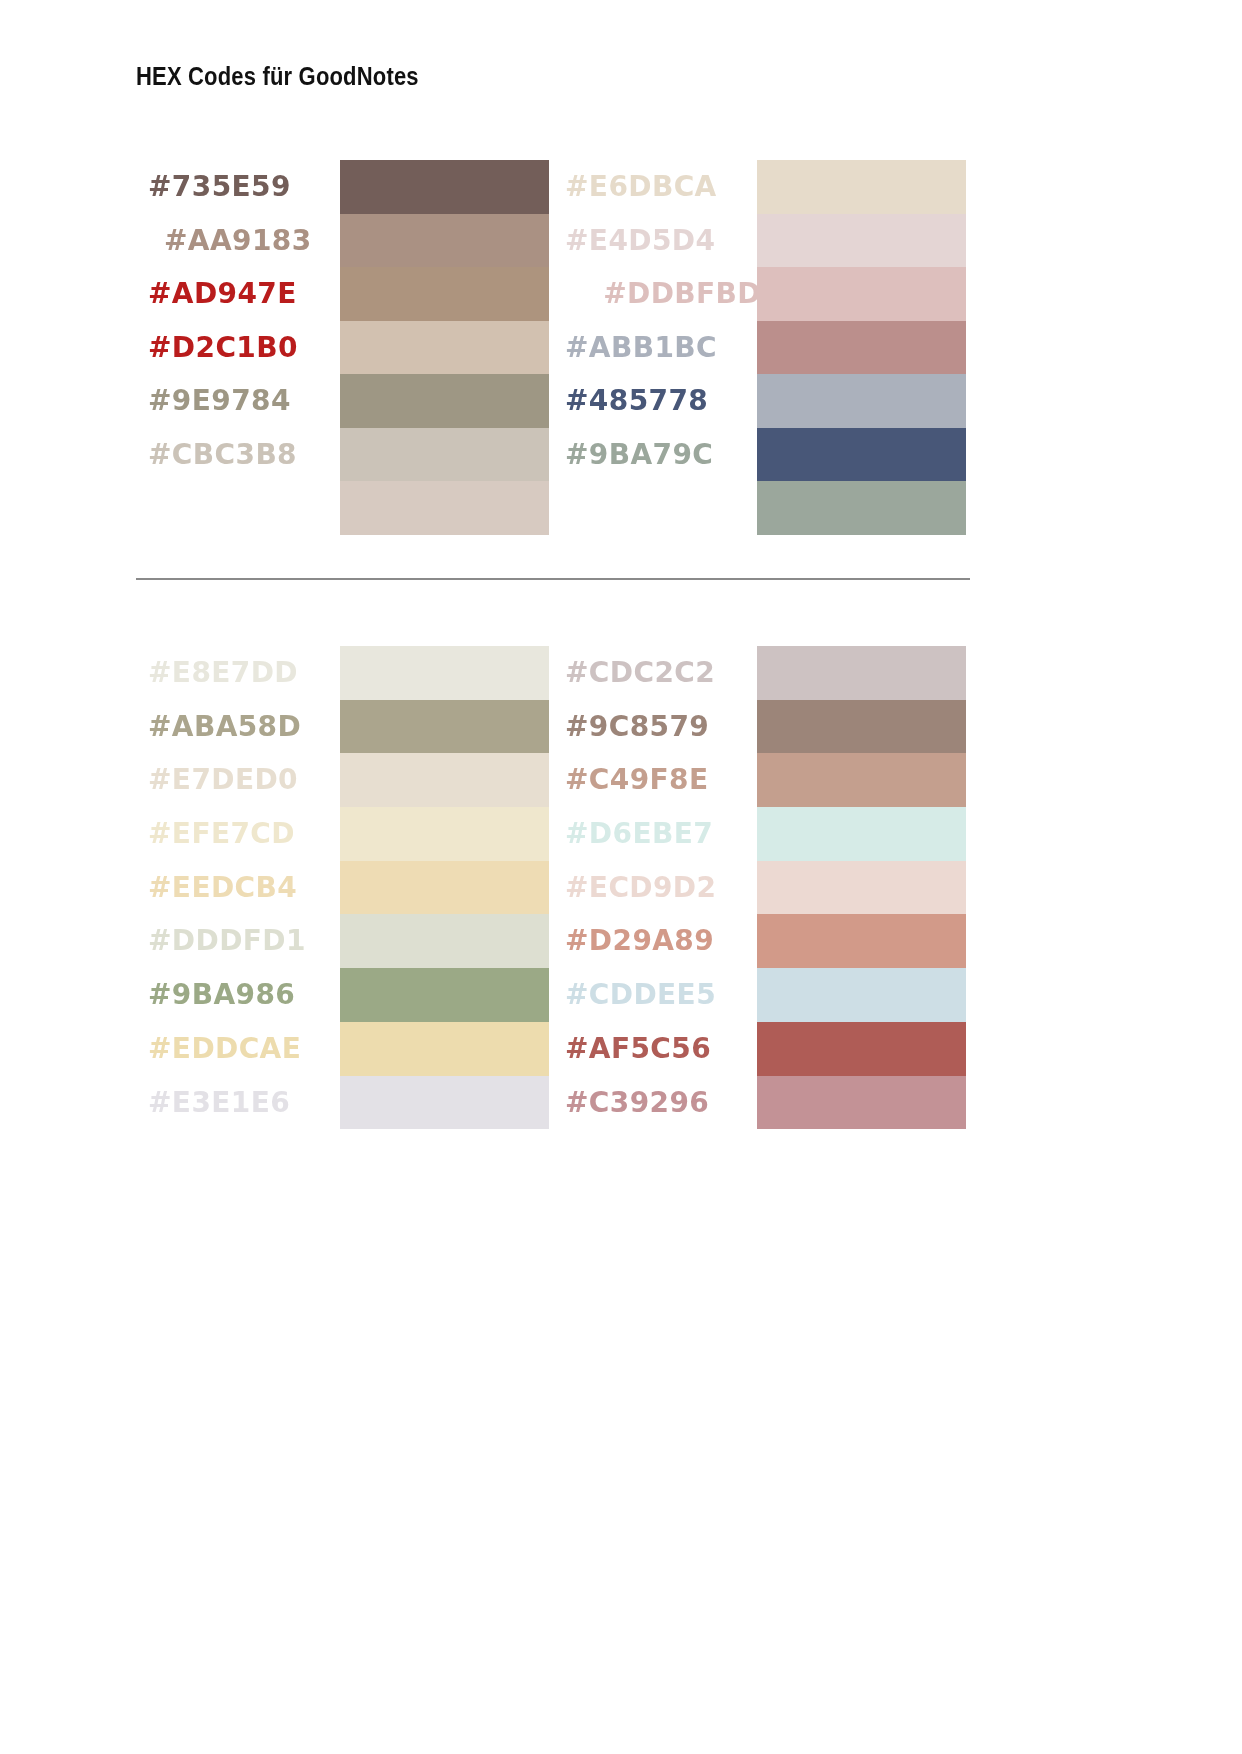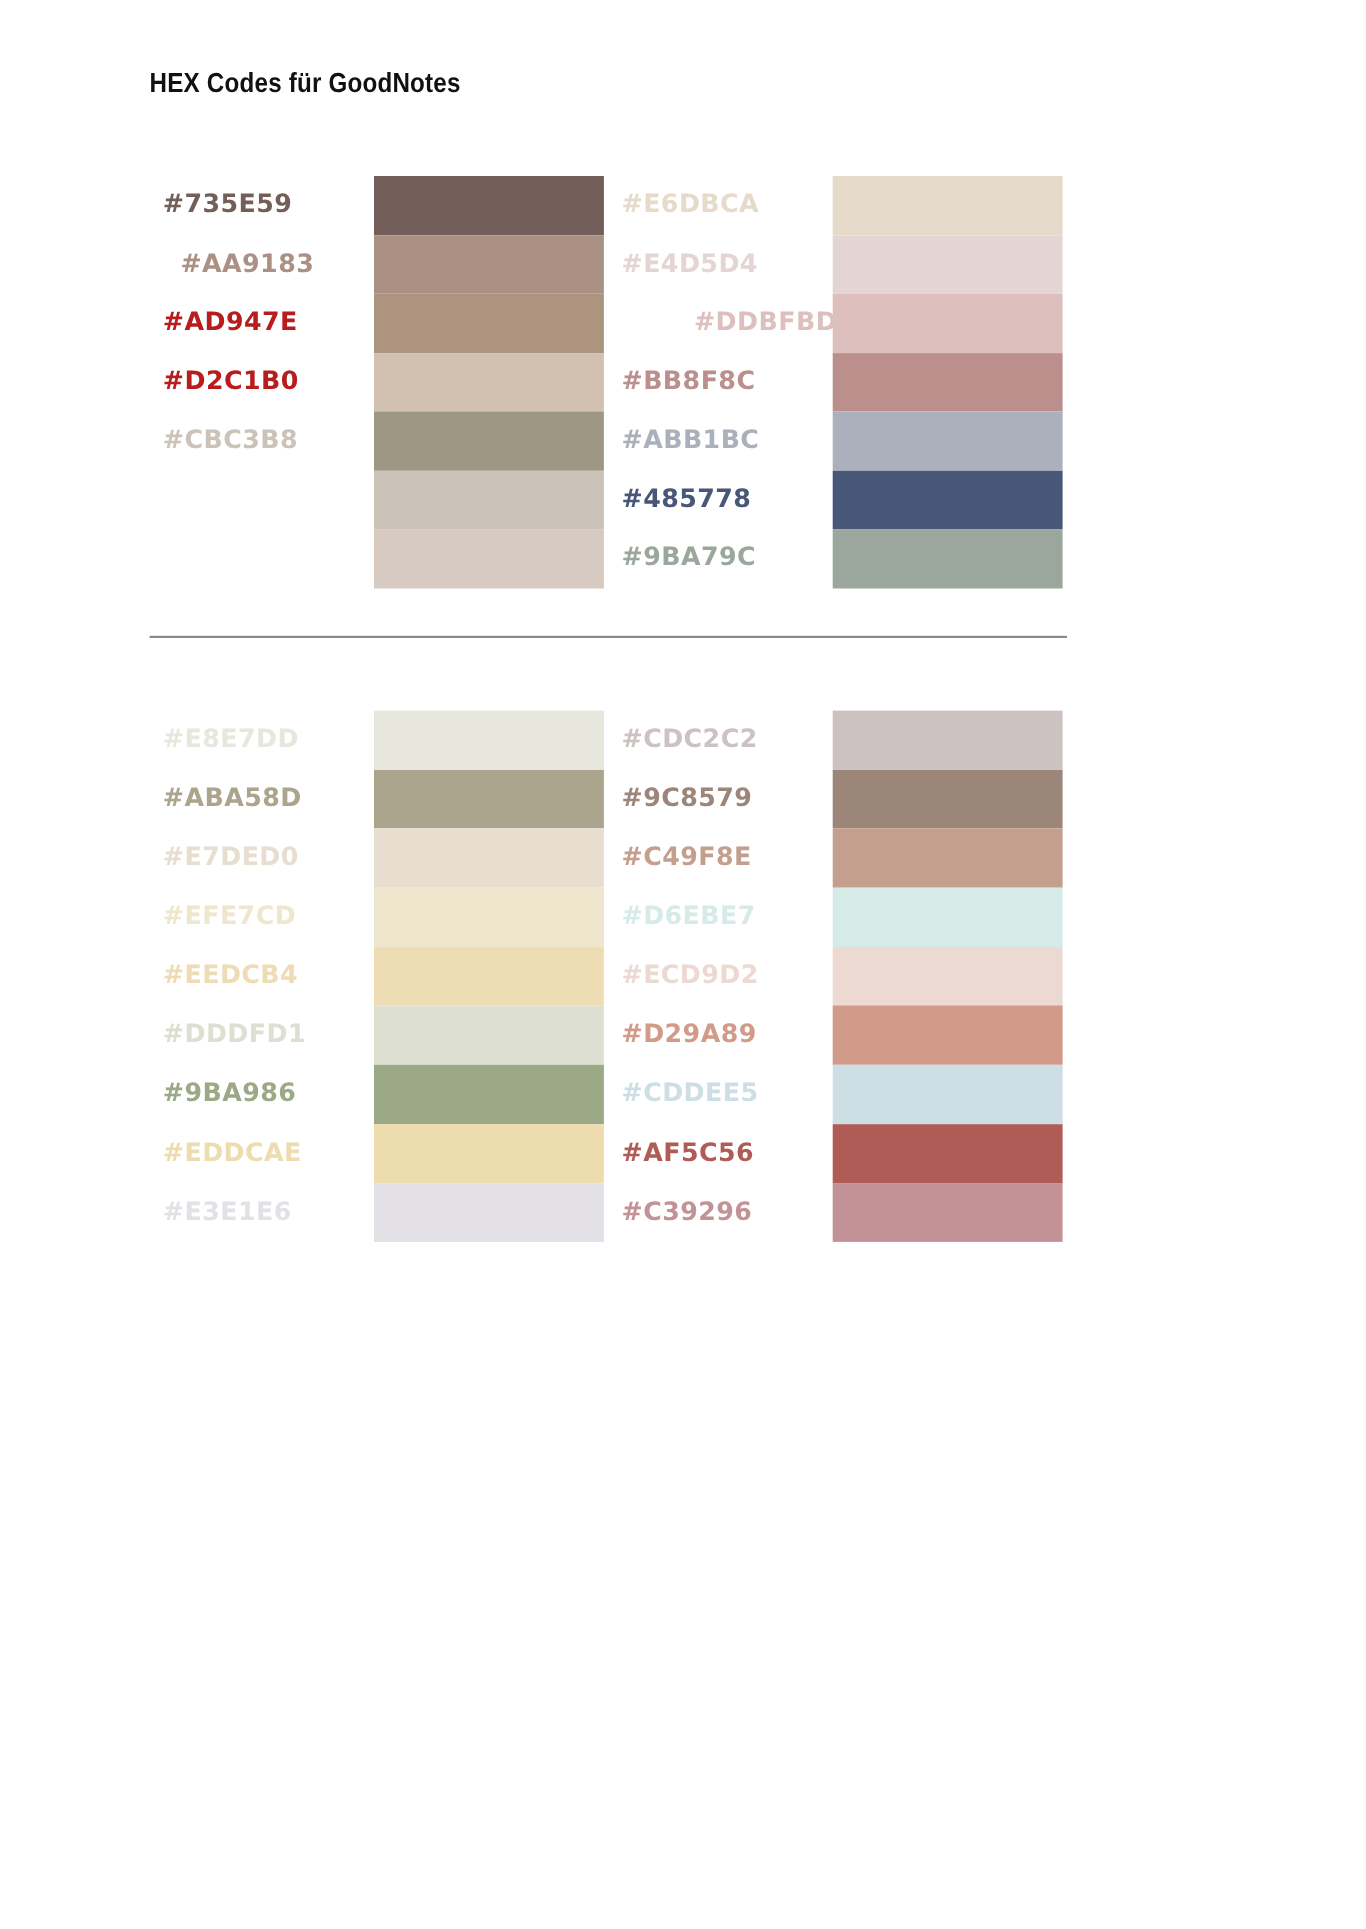--- a/index.html
+++ b/index.html
@@ -73,21 +73,21 @@
     left: 204px;
     top: 0;
     width: 209px;
   }
 
   .hex-label {
     height: 53.5px;
     line-height: 53.5px;
     font-family: "DejaVu Sans", sans-serif;
     font-weight: 700;
-    font-size: 23px;
+    font-size: 28px;
     letter-spacing: 0.4px;
     white-space: nowrap;
   }
 
   .swatch {
     height: 53.5px;
     width: 100%;
   }
 
   
@@ -101,38 +101,38 @@
 
   <div class="title">HEX Codes für GoodNotes</div>
 
   <div class="section" id="section-top">
     <div class="group col-a">
       <div class="labels">
           <div class="hex-label" style="color: rgb(115, 94, 89);">#735E59</div>
           <div class="hex-label" style="color: rgb(170, 145, 131); margin-left: 16px;">#AA9183</div>
           <div class="hex-label" style="color: #b91c1c;">#AD947E</div>
           <div class="hex-label" style="color: #b91c1c;">#D2C1B0</div>
+          <div class="hex-label" style="color: rgb(158, 151, 132);">#9E9784</div>
           <div class="hex-label" style="color: rgb(203, 195, 184);">#CBC3B8</div>
         </div>
       <div class="swatches">
           <div class="swatch" style="background: rgb(115, 94, 89);"></div>
           <div class="swatch" style="background: rgb(170, 145, 131);"></div>
           <div class="swatch" style="background: rgb(173, 148, 126);"></div>
           <div class="swatch" style="background: rgb(210, 193, 176);"></div>
           <div class="swatch" style="background: rgb(158, 151, 132);"></div>
           <div class="swatch" style="background: rgb(203, 195, 184);"></div>
           <div class="swatch" style="background: rgb(215, 202, 193);"></div>
         </div>
     </div>
     <div class="group col-b">
       <div class="labels">
           <div class="hex-label" style="color: rgb(230, 219, 202);">#E6DBCA</div>
           <div class="hex-label" style="color: rgb(228, 213, 212);">#E4D5D4</div>
           <div class="hex-label" style="color: rgb(221, 191, 189); text-align: right;">#DDBFBD</div>
-          <div class="hex-label" style="color: rgb(187, 143, 140);">#BB8F8C</div>
           <div class="hex-label" style="color: rgb(171, 177, 188);">#ABB1BC</div>
           <div class="hex-label" style="color: rgb(72, 87, 120);">#485778</div>
           <div class="hex-label" style="color: rgb(155, 167, 156);">#9BA79C</div>
         </div>
       <div class="swatches">
           <div class="swatch" style="background: rgb(230, 219, 202);"></div>
           <div class="swatch" style="background: rgb(228, 213, 212);"></div>
           <div class="swatch" style="background: rgb(221, 191, 189);"></div>
           <div class="swatch" style="background: rgb(187, 143, 140);"></div>
           <div class="swatch" style="background: rgb(171, 177, 188);"></div>

